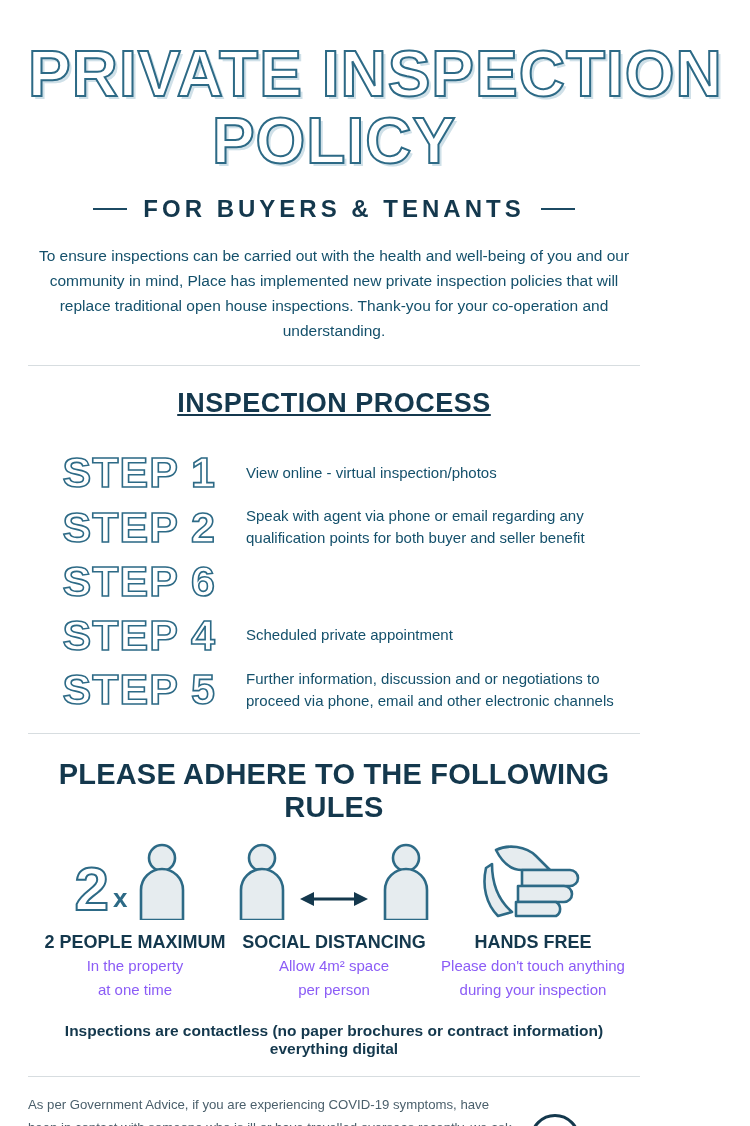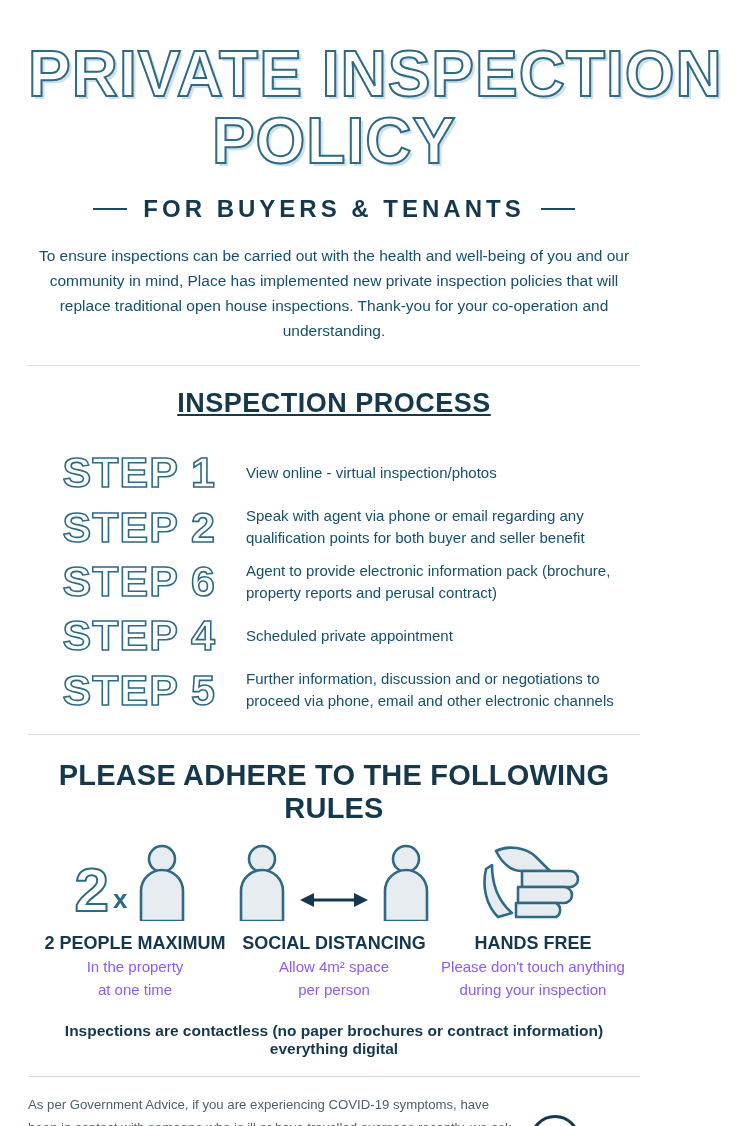--- a/index.html
+++ b/index.html
@@ -246,21 +246,20 @@
     <div class="step-row">
       <div class="step-label">STEP 1</div>
       <div class="step-text">View online - virtual inspection/photos</div>
     </div>
     <div class="step-row">
       <div class="step-label">STEP 2</div>
       <div class="step-text">Speak with agent via phone or email regarding any qualification points for both buyer and seller benefit</div>
     </div>
     <div class="step-row">
       <div class="step-label">STEP 6</div>
-      <div class="step-text">Agent to provide electronic information pack (brochure, property reports and perusal contract)</div>
     </div>
     <div class="step-row">
       <div class="step-label">STEP 4</div>
       <div class="step-text">Scheduled private appointment</div>
     </div>
     <div class="step-row">
       <div class="step-label">STEP 5</div>
       <div class="step-text">Further information, discussion and or negotiations to proceed via phone, email and other electronic channels</div>
     </div>
   </div>

